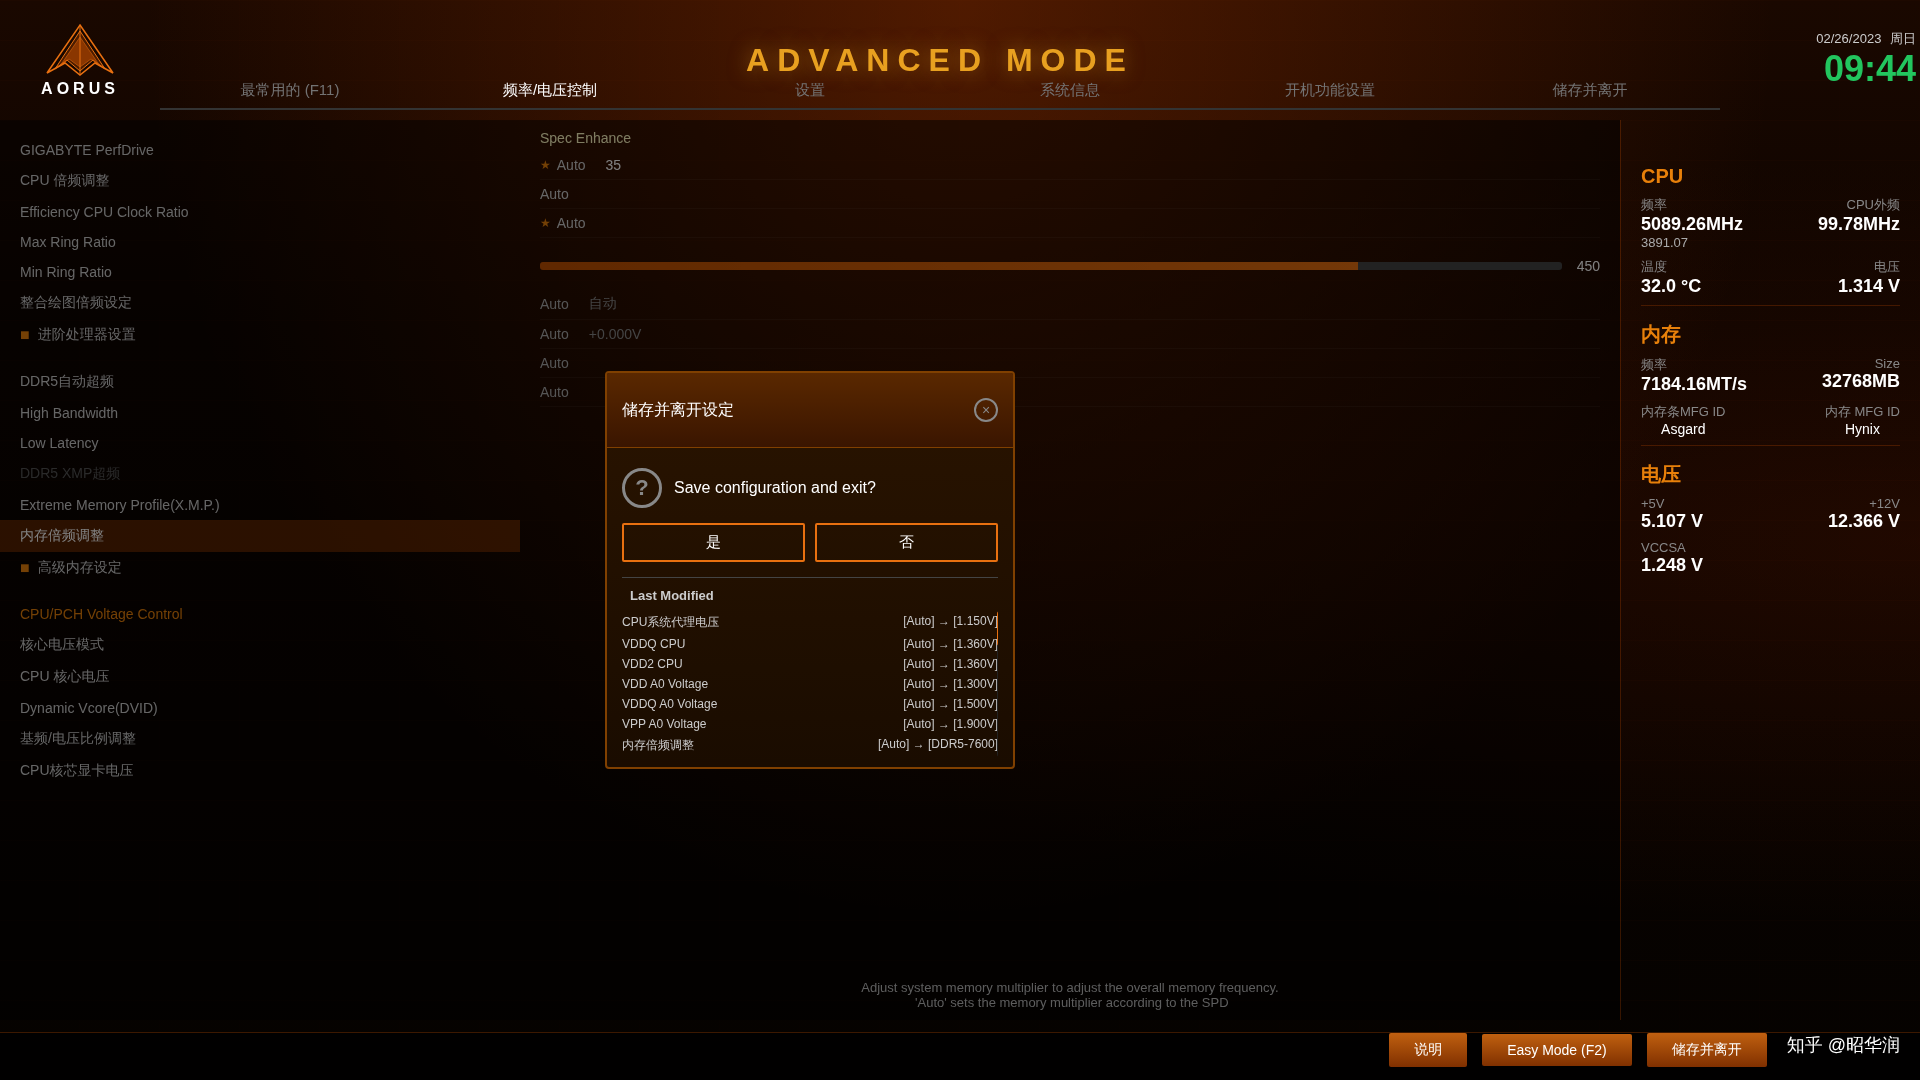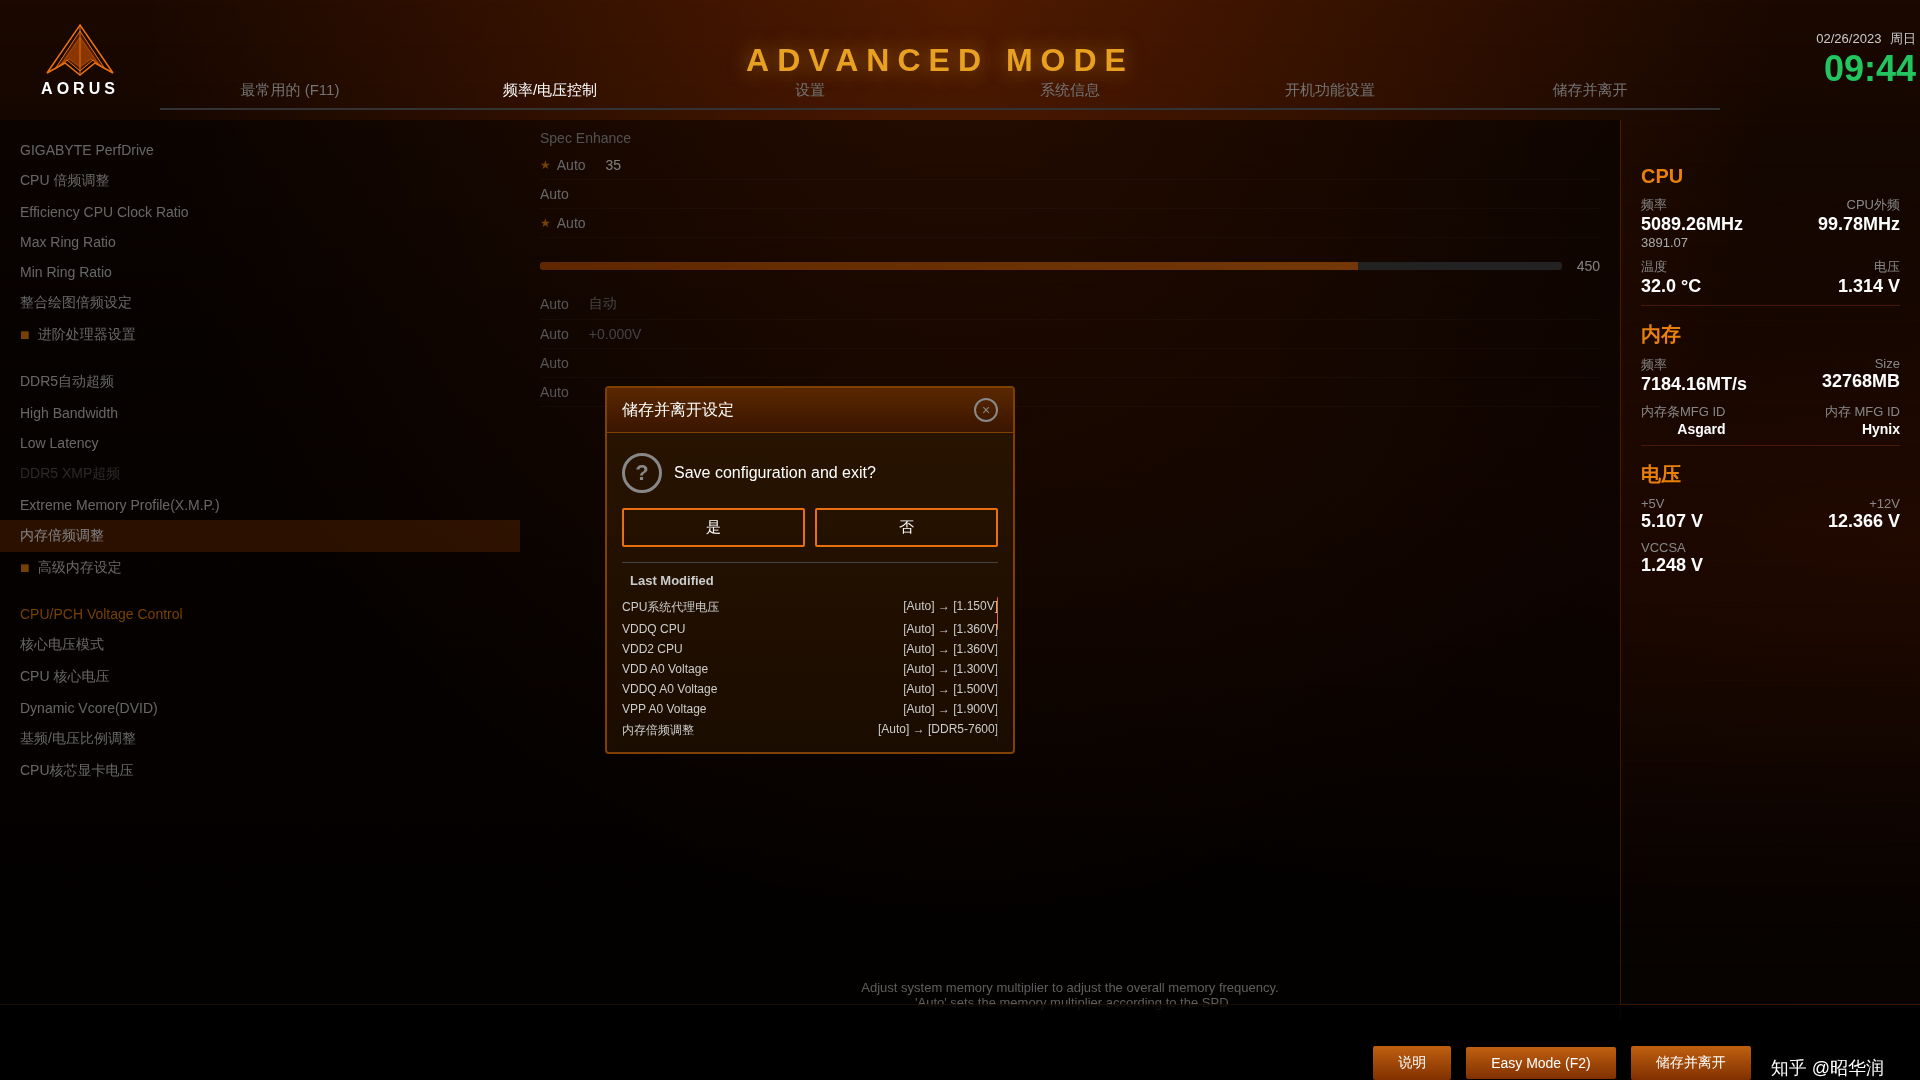--- a/index.html
+++ b/index.html
@@ -188,21 +188,21 @@
       padding: 10px 20px;
       overflow: hidden;
       position: relative;
     }
 
     .spec-section {
       margin-bottom: 15px;
     }
 
     .spec-label {
-      color: #a3a3a3;
+      color: #fef9c3;
       font-size: 14px;
       margin-bottom: 5px;
     }
 
     .spec-row {
       display: flex;
       align-items: center;
       padding: 6px 0;
       border-bottom: 1px solid rgba(255,255,255,0.05);
     }
@@ -252,48 +252,48 @@
     }
 
     .stats-label {
       color: #888;
       font-size: 13px;
     }
 
     .stats-value {
       color: #fff;
       font-size: 14px;
-      font-weight: bold;
-      text-align: right;
+      font-weight: normal;
+      text-align: center;
     }
 
     .stats-value-large {
       color: #fff;
       font-size: 18px;
       font-weight: bold;
     }
 
     .stats-divider {
       border: none;
       border-top: 1px solid rgba(255,100,0,0.2);
       margin: 8px 0;
     }
 
     
     .bottom-bar {
       position: absolute;
       bottom: 0;
       left: 0;
       right: 0;
-      height: 76px;
+      height: 48px;
       background: rgba(0,0,0,0.8);
       border-top: 1px solid rgba(200,80,0,0.3);
       display: flex;
-      align-items: flex-end;
-      padding: 0 36px;
+      align-items: flex-start;
+      padding: 0 20px;
       z-index: 10;
     }
 
     .bottom-help-text {
       color: #aaa;
       font-size: 13px;
       flex: 1;
     }
 
     .bottom-buttons {
@@ -335,21 +335,21 @@
     .modal-dialog {
       background: linear-gradient(180deg, #2a1400 0%, #1a0c00 100%);
       border: 2px solid #804000;
       border-radius: 4px;
       width: 410px;
       overflow: hidden;
     }
 
     .modal-header {
       background: linear-gradient(180deg, #5a2800 0%, #3a1500 100%);
-      padding: 10px 15px;
+      padding: 25px 15px;
       display: flex;
       justify-content: space-between;
       align-items: center;
       border-bottom: 1px solid #804000;
     }
 
     .modal-title {
       color: #fff;
       font-size: 16px;
     }

